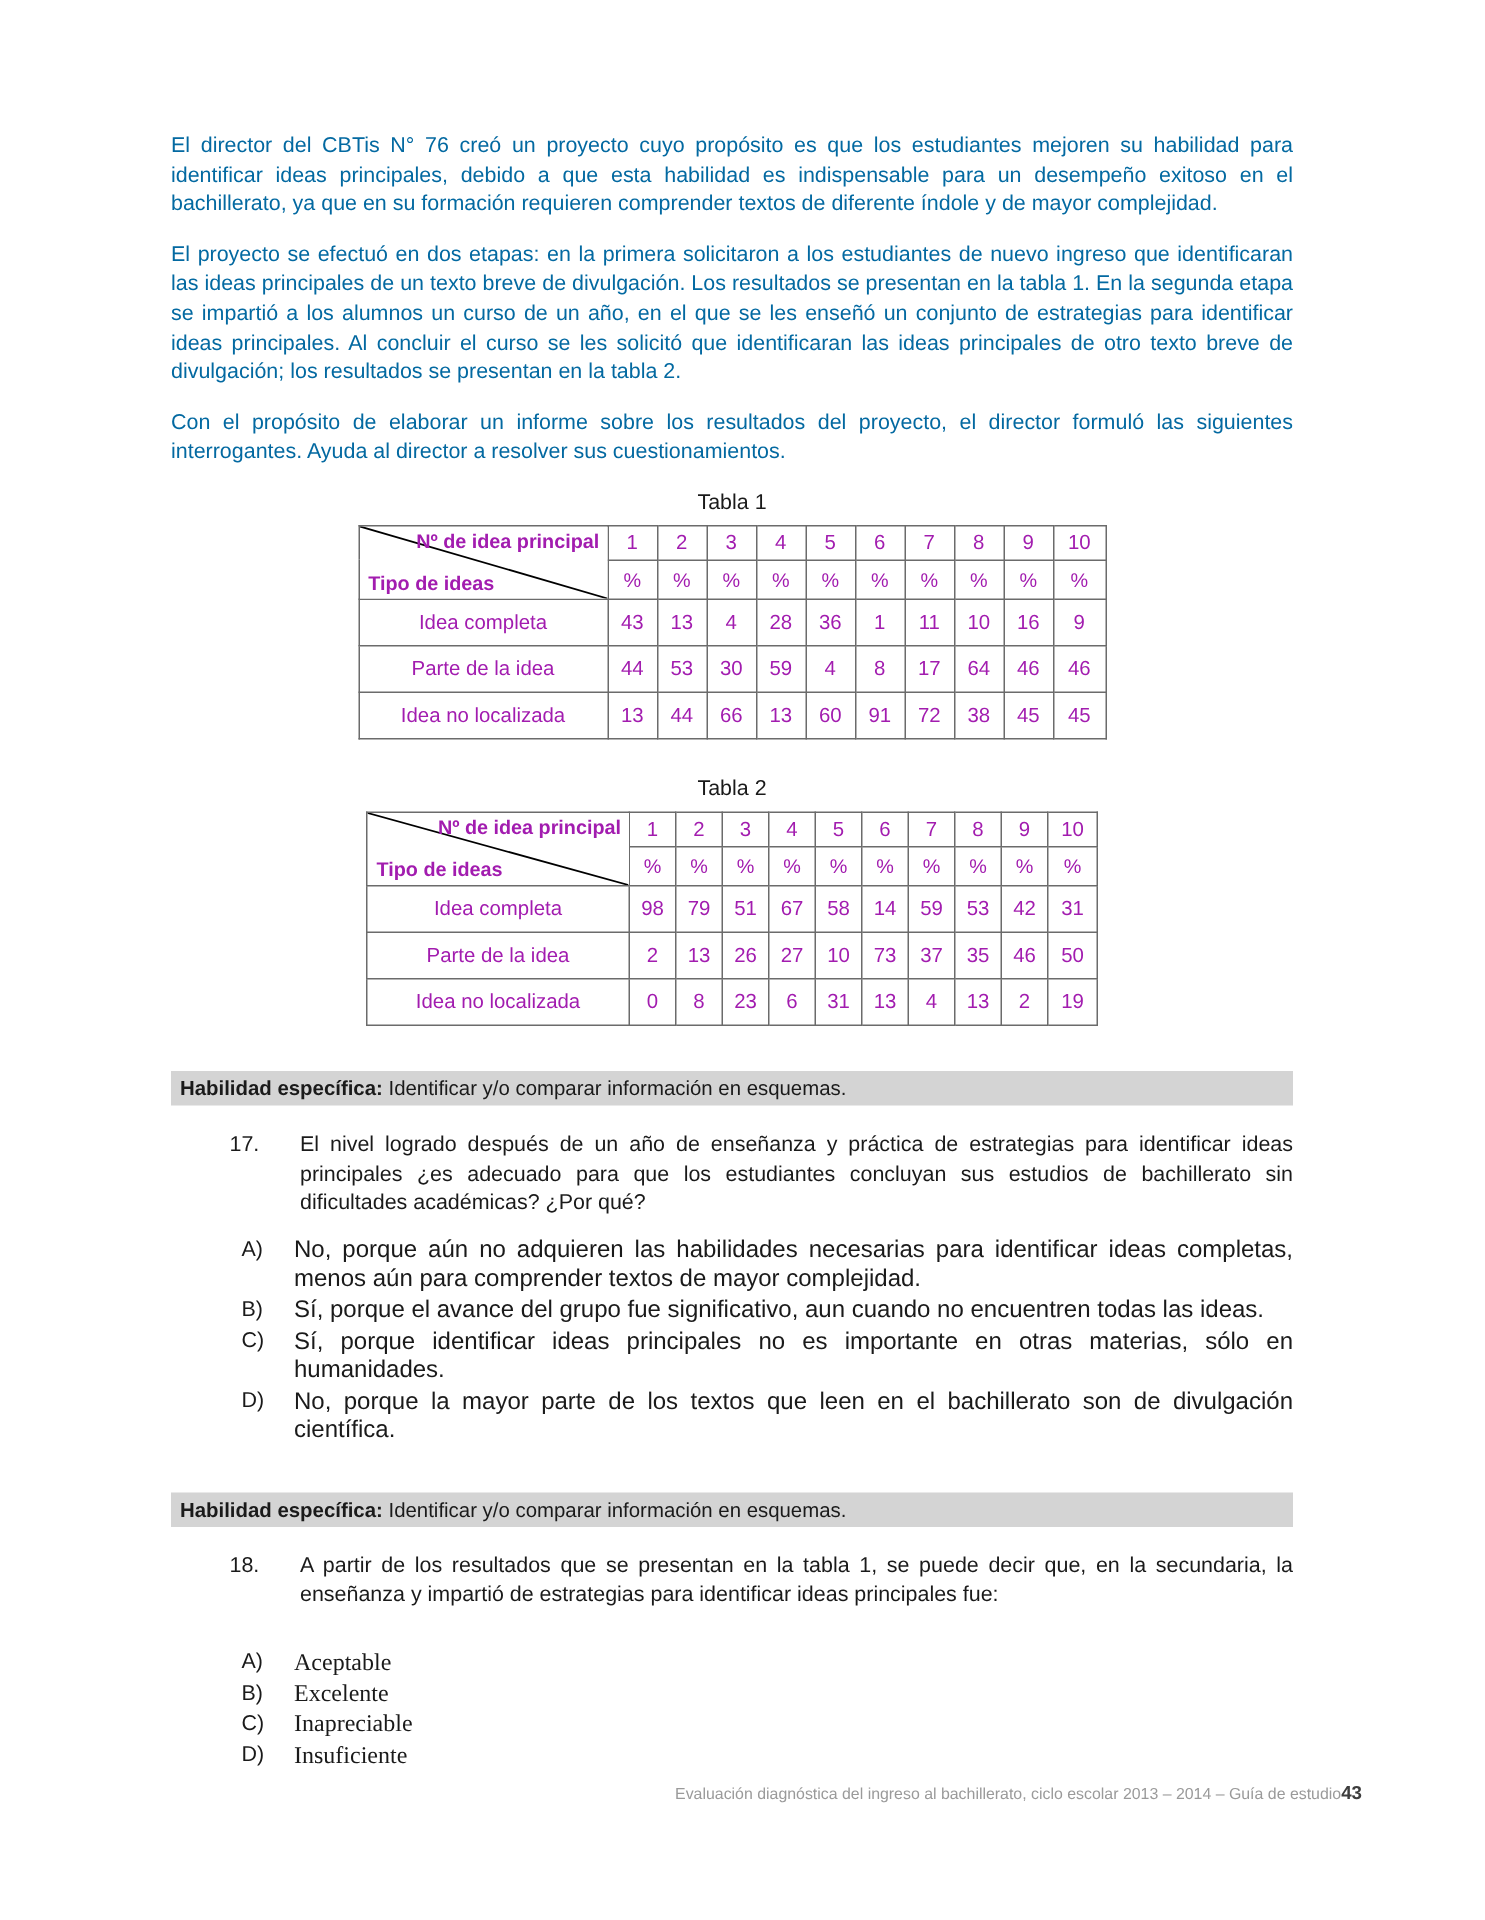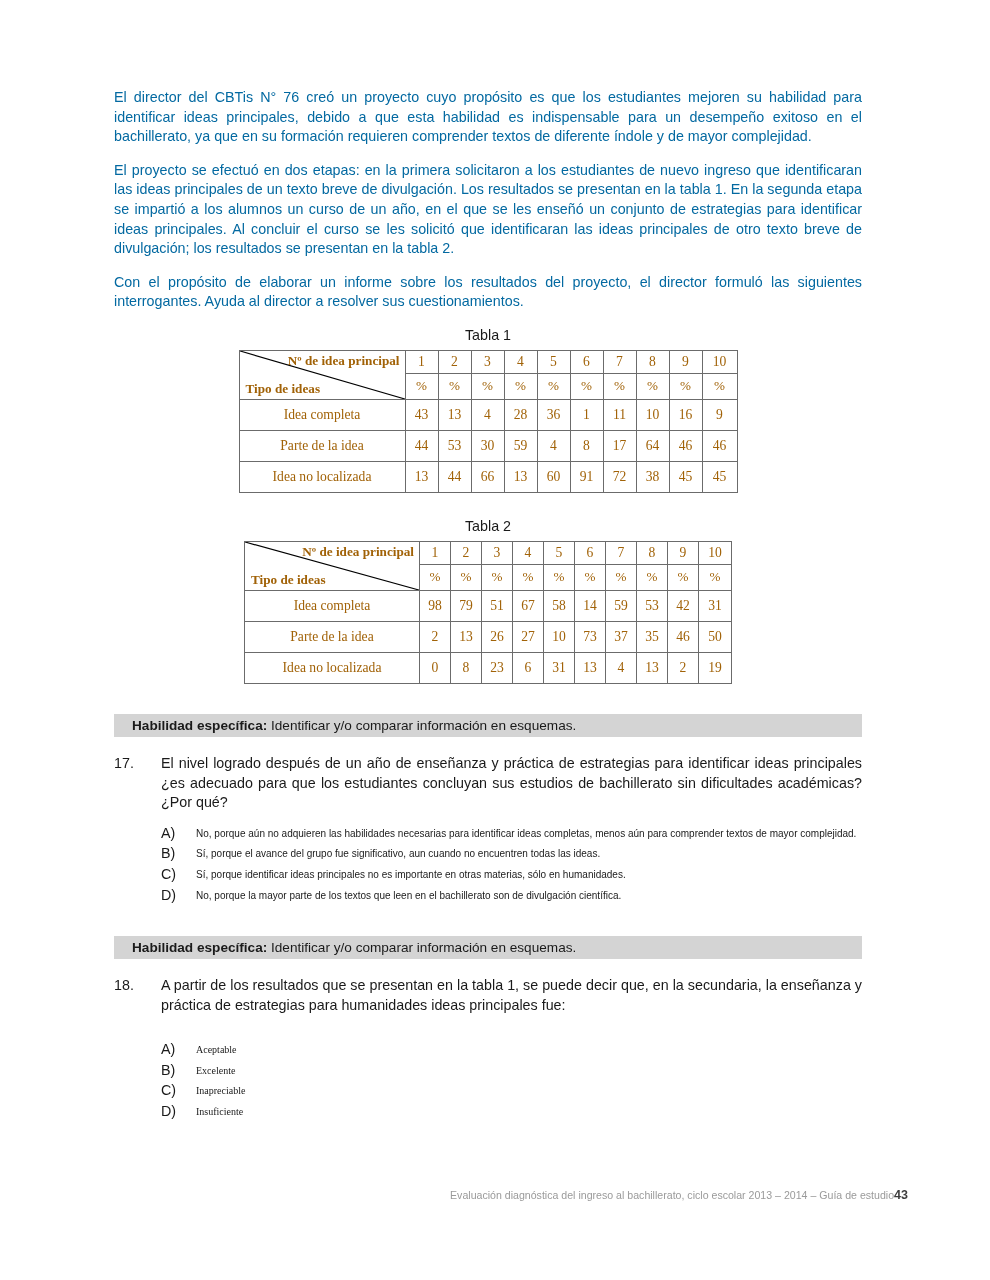--- a/index.html
+++ b/index.html
@@ -50,23 +50,22 @@
     color: #1a1a1a;
   }
   .tbl-wrap {
     display: flex;
     justify-content: center;
   }
   table.data-table {
     border-collapse: collapse;
     table-layout: fixed;
     font-size: 13.6px;
-    color: #a16207;
+    color: #a21caf;
     border: 1px solid #6b6b6b;
-    font-family: Liberation Serif, serif;
   }
   table.data-table td, table.data-table th {
     border: 1px solid #6b6b6b;
     padding: 0;
     text-align: center;
     vertical-align: middle;
     background: #ffffff;
     font-weight: normal;
   }
   
@@ -122,30 +121,31 @@
   td.val {
     height: 30px;
     font-size: 13.6px;
   }
 
   
   .skill-banner {
     background: #d4d4d4;
     font-size: 13.6px;
     line-height: 21px;
-    padding: 1px 18px;
+    padding: 1px 6px;
     margin: 0;
     color: #1a1a1a;
   }
   .skill-banner .lbl { font-weight: bold; }
 
   
   .question {
     display: flex;
     margin-top: 17px;
+    margin-left: 39px;
   }
   .q-num {
     width: 47px;
     flex: 0 0 47px;
     font-size: 14.3px;
     line-height: 19.6px;
     color: #1a1a1a;
   }
   .q-text {
     flex: 1 1 auto;
@@ -165,21 +165,21 @@
   }
   .opt-letter {
     width: 35px;
     flex: 0 0 35px;
     font-size: 14.3px;
     line-height: 19.6px;
     color: #1a1a1a;
   }
   .opt-text {
     flex: 1 1 auto;
-    font-size: 10px;
+    font-size: 16px;
     line-height: 19.6px;
     text-align: justify;
     color: #1a1a1a;
   }
   .options.short .opt-text { text-align: left; font-family: Liberation Serif, serif; }
 
   
   .footer {
     position: absolute;
     left: 114px;
@@ -432,21 +432,21 @@
     </div>
 
     <div class="gap-lg"></div>
 
     <div class="skill-banner">
       <span class="lbl">Habilidad específica:</span><span> Identificar y/o comparar información en esquemas.</span>
     </div>
 
     <div class="question">
       <div class="q-num">18.</div>
-      <div class="q-text">A partir de los resultados que se presentan en la tabla 1, se puede decir que, en la secundaria, la enseñanza y práctica de estrategias para humanidades ideas principales fue:</div>
+      <div class="q-text">A partir de los resultados que se presentan en la tabla 1, se puede decir que, en la secundaria, la enseñanza y impartió de estrategias para identificar ideas principales fue:</div>
     </div>
 
     <div class="options short spaced">
       <div class="option">
         <div class="opt-letter">A)</div>
         <div class="opt-text">Aceptable</div>
       </div>
       <div class="option">
         <div class="opt-letter">B)</div>
         <div class="opt-text">Excelente</div>

